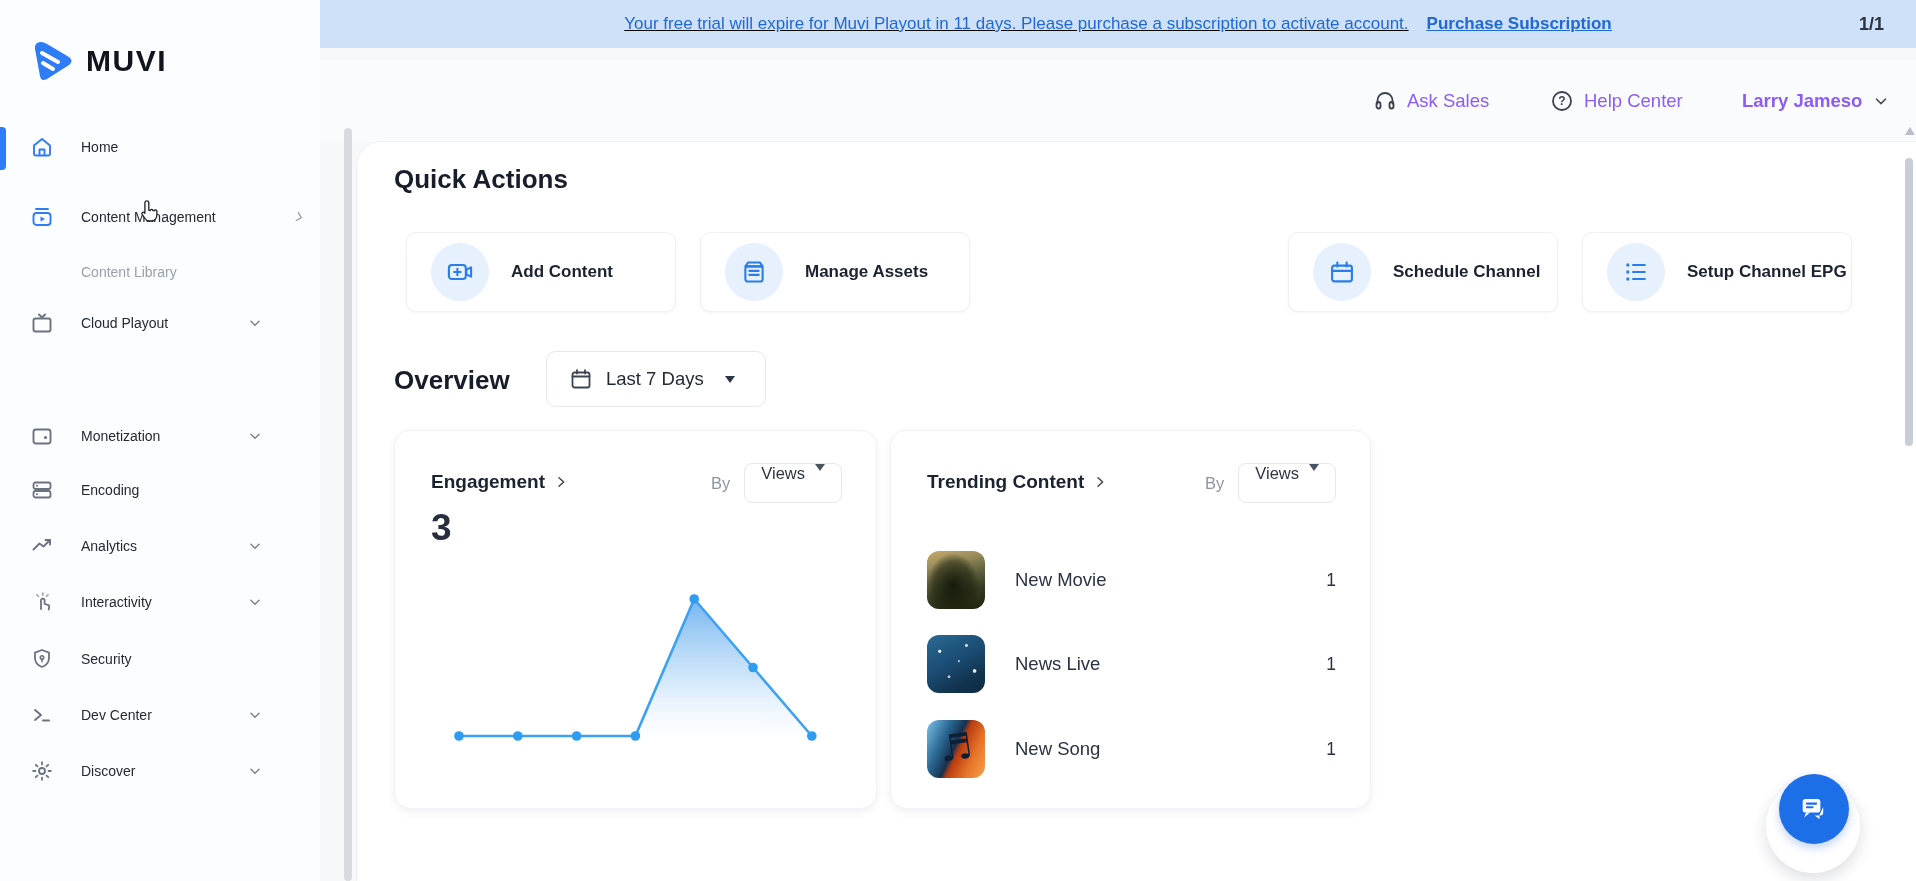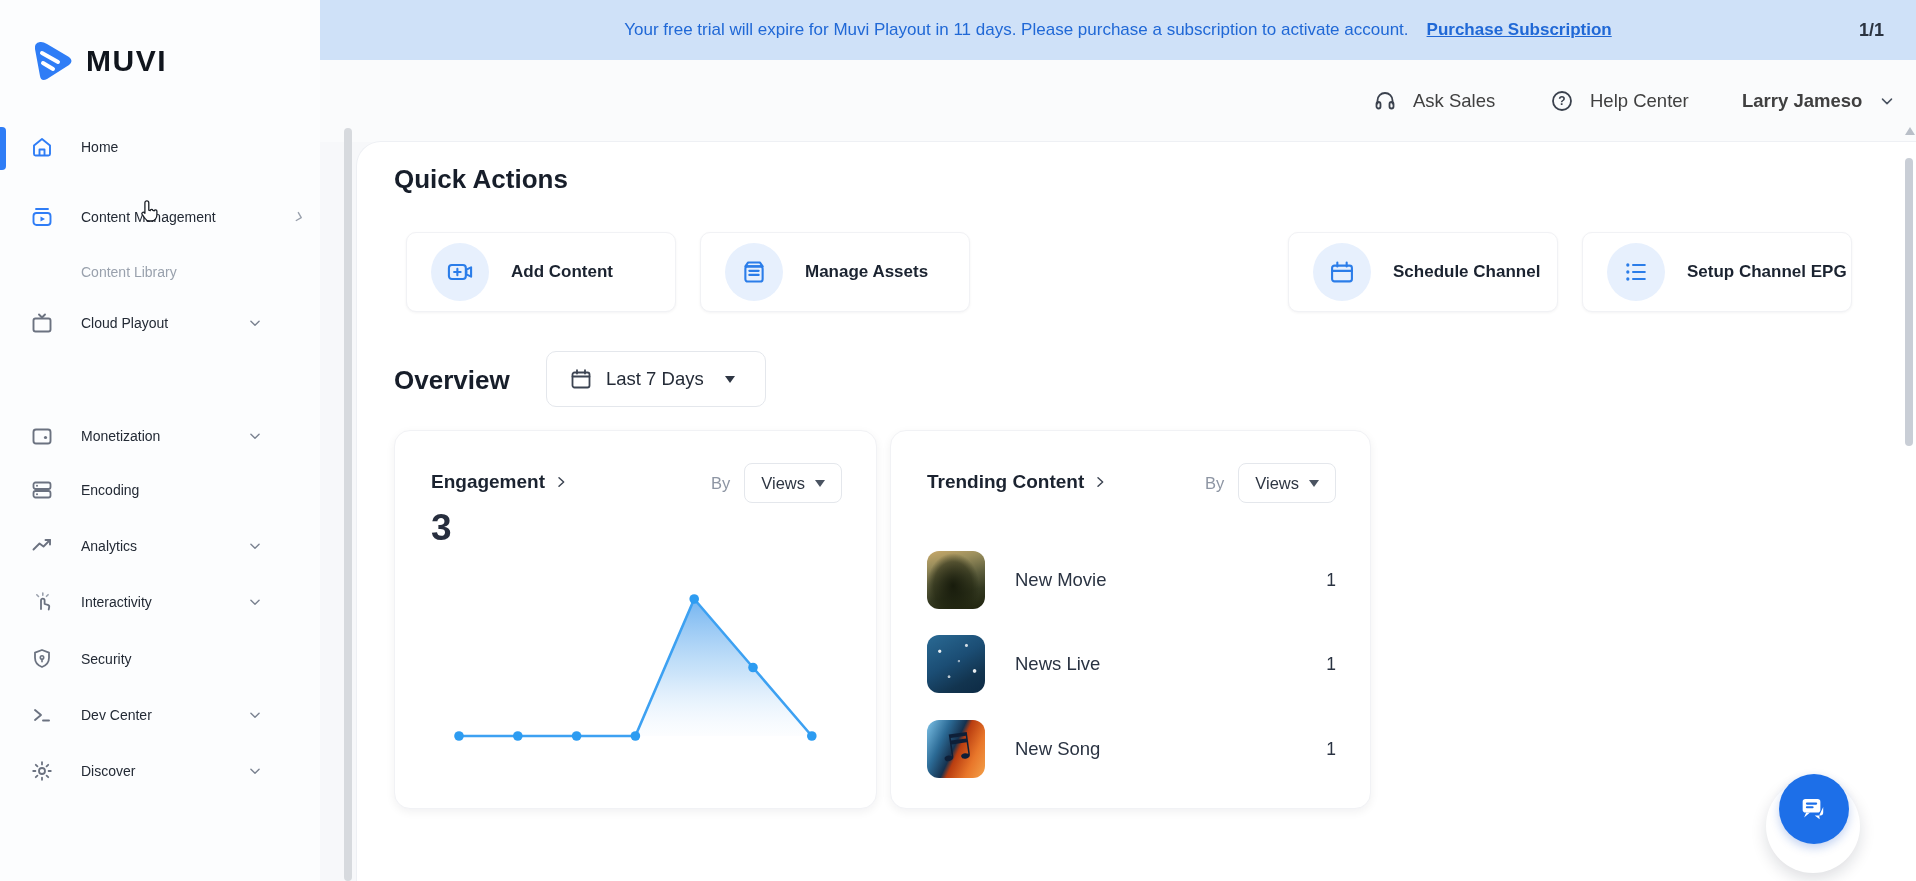--- a/index.html
+++ b/index.html
@@ -13,30 +13,30 @@
   .logo-text { font-size:30px; font-weight:800; color:#10151d; letter-spacing:1.5px; }
   .side-item { position:absolute; left:0; width:320px; height:40px; display:flex; align-items:center; cursor:pointer; }
   .side-item .ic { width:24px; height:24px; margin-left:30px; display:flex; align-items:center; justify-content:center; }
   .side-item .lbl { margin-left:27px; font-size:14px; font-weight:500; color:#232a35; }
   .side-item .chev { position:absolute; right:58px; width:14px; height:14px; }
   .sub-item .lbl { margin-left:81px; color:#99a1ad; }
   .active-bar { position:absolute; left:0; top:127px; width:6px; height:43px; background:#2f7df6; border-radius:0 4px 4px 0; }
   #side-scrollbar { position:absolute; left:344px; top:128px; width:8px; height:753px; background:#d7dade; border-radius:5px; z-index:4; }
 
   
-  #banner { position:absolute; left:320px; top:0; width:1596px; height:60px; background:#cfe1f8;
-    display:flex; align-items:center; justify-content:center; z-index:2; }
+  #banner { position:absolute; left:320px; top:0; width:1596px; height:48px; background:#cfe1f8;
+    display:flex; align-items:center; justify-content:center; z-index:2;text-decoration:underline; }
   #banner .msg { color:#2068d6; font-size:17px; }
   #banner .link { color:#2068d6; font-size:17px; font-weight:700; text-decoration:underline; margin-left:18px; cursor:pointer; }
   #banner .pager { position:absolute; right:32px; color:#2b3340; font-size:18px; font-weight:600; }
 
   
   #header { position:absolute; left:320px; top:60px; width:1596px; height:82px; background:#fafbfc; }
-  .hdr-item { position:absolute; top:0; height:82px; display:flex; align-items:center; gap:16px;
-    font-size:18.5px; color:#404040; font-weight:500; cursor:pointer; }
+  .hdr-item { position:absolute; top:0; height:82px; display:flex; align-items:center; gap:10px;
+    font-size:18.5px; color:#8b5cf6; font-weight:500; cursor:pointer; }
 
   
   #panel { position:absolute; left:357px; top:142px; width:1559px; height:739px; background:#ffffff;
     border-radius:24px 0 0 0; box-shadow:0 0 0 1px #eef0f4; }
   .h1 { font-size:26px; font-weight:700; color:#171e2a; }
 
   .qa-card { position:absolute; top:90px; width:270px; height:80px; background:#fff; border:1px solid #f1f2f5;
     border-radius:10px; box-shadow:0 1px 3px rgba(16,24,40,.05); display:flex; align-items:center; cursor:pointer; }
   .qa-circle { width:58px; height:58px; border-radius:50%; background:#e7f0fd; margin-left:24px;
     display:flex; align-items:center; justify-content:center; flex:0 0 auto; }
@@ -47,21 +47,21 @@
     padding-left:22px; cursor:pointer; }
   #date-btn .txt { font-size:18.5px; color:#242b37; font-weight:500; }
 
   .big-card { position:absolute; top:288px; height:379px; background:#fff; border:1px solid #f1f2f5;
     border-radius:16px; box-shadow:0 3px 10px rgba(16,24,40,.06); }
   .card-title-row { position:absolute; left:36px; top:40px; display:flex; align-items:center; gap:8px; cursor:pointer; }
   .card-title { font-size:19px; font-weight:600; color:#1b2330; }
   .by-row { position:absolute; right:34px; top:32px; display:flex; align-items:center; gap:14px; }
   .by-label { font-size:16.5px; color:#8d95a3; }
   .views-btn { height:40px; padding:0 16px; background:#fff; border:1px solid #e4e7ec; border-radius:8px;
-    display:flex; align-items:center; gap:10px; font-size:16.5px; color:#2e3643; cursor:pointer; }
+    display:flex; align-items:flex-start; gap:10px; font-size:16.5px; color:#2e3643; cursor:pointer; }
   .tri-down { width:0; height:0; border-left:5.5px solid transparent; border-right:5.5px solid transparent;
     border-top:7px solid #4a5361; }
   .big-value { position:absolute; left:36px; top:76px; font-size:37px; font-weight:700; color:#272e3e; }
 
   .trend-row { position:absolute; left:36px; width:409px; height:58px; display:flex; align-items:center; cursor:pointer; }
   .thumb { width:58px; height:58px; border-radius:12px; flex:0 0 auto; position:relative; overflow:hidden; }
   .trend-title { margin-left:30px; font-size:18.5px; font-weight:500; color:#2a3342; }
   .trend-count { position:absolute; right:0; font-size:17.5px; color:#2a3342; }
   .movie-thumb { background:
     radial-gradient(60% 75% at 45% 60%, rgba(18,22,8,.9) 0%, rgba(30,34,14,.55) 55%, transparent 75%),

